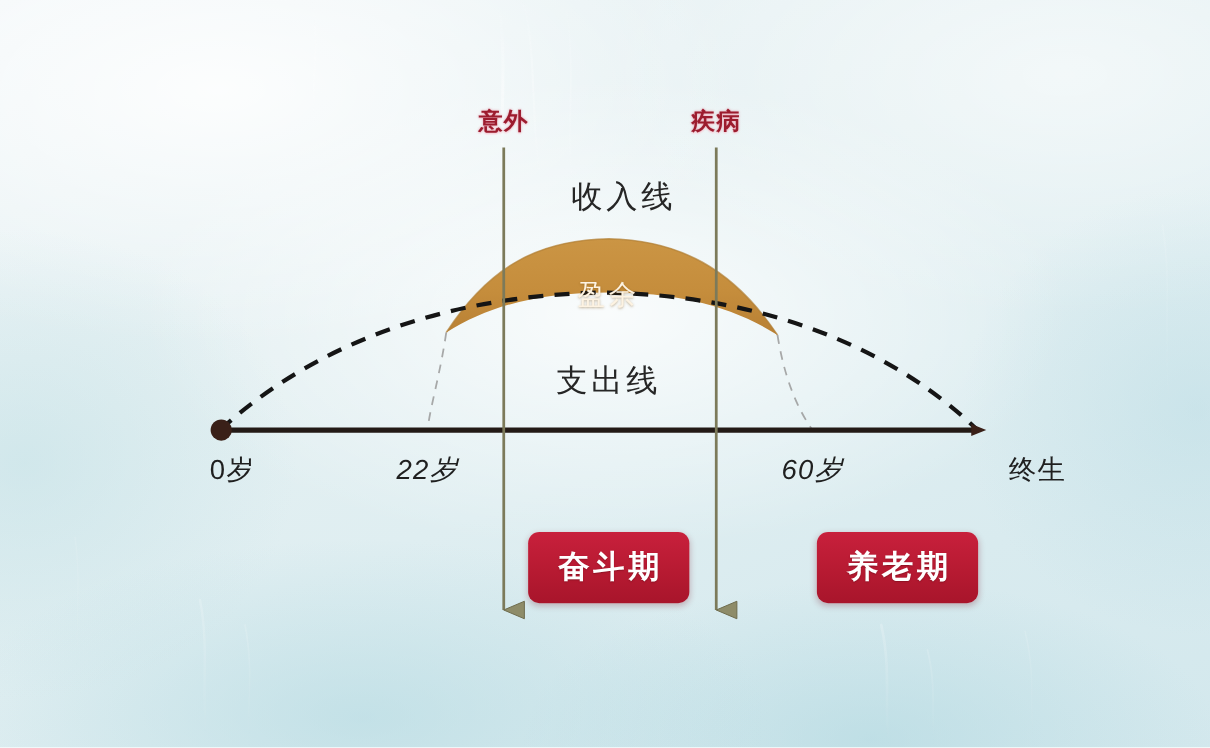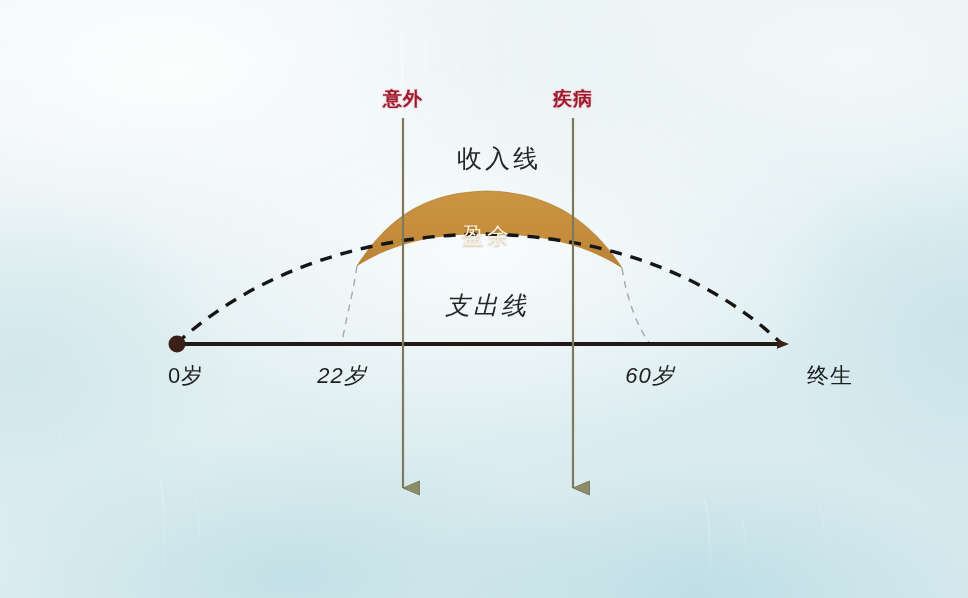--- a/index.html
+++ b/index.html
@@ -184,21 +184,23 @@
 
     <line x1="403" y1="118" x2="403" y2="488" stroke="#7c7a5a" stroke-width="2.2" marker-end="url(#eventArrow)"></line>
     <line x1="573" y1="118" x2="573" y2="488" stroke="#7c7a5a" stroke-width="2.2" marker-end="url(#eventArrow)"></line>
   </svg>
 
   <div class="lbl lbl-event" style="left:403px; top:98px;">意外</div>
   <div class="lbl lbl-event" style="left:573px; top:98px;">疾病</div>
 
   <div class="lbl lbl-line" style="left:487px; top:158px;margin-left:12px;">收入线</div>
   <div class="lbl lbl-surplus" style="left:487px; top:224px;">盈余</div>
-  <div class="lbl lbl-line" style="left:487px; top:305px;font-style:italic;">支出线</div>
+  <div class="lbl lbl-line" style="left:487px; top:305px;">支出线</div>
 
   <div class="lbl lbl-age" style="left:186px; top:376px;">0岁</div>
   <div class="lbl lbl-age" style="left:342px; top:376px;font-style:italic;">22岁</div>
   <div class="lbl lbl-age" style="left:650px; top:376px;font-style:italic;">60岁</div>
   <div class="lbl lbl-age" style="left:830px; top:376px;">终生</div>
 
+  <div class="badge" style="left:487px; top:454px;">奋斗期</div>
+  <div class="badge" style="left:718px; top:454px;">养老期</div>
 
 </div>
 
 </body></html>

